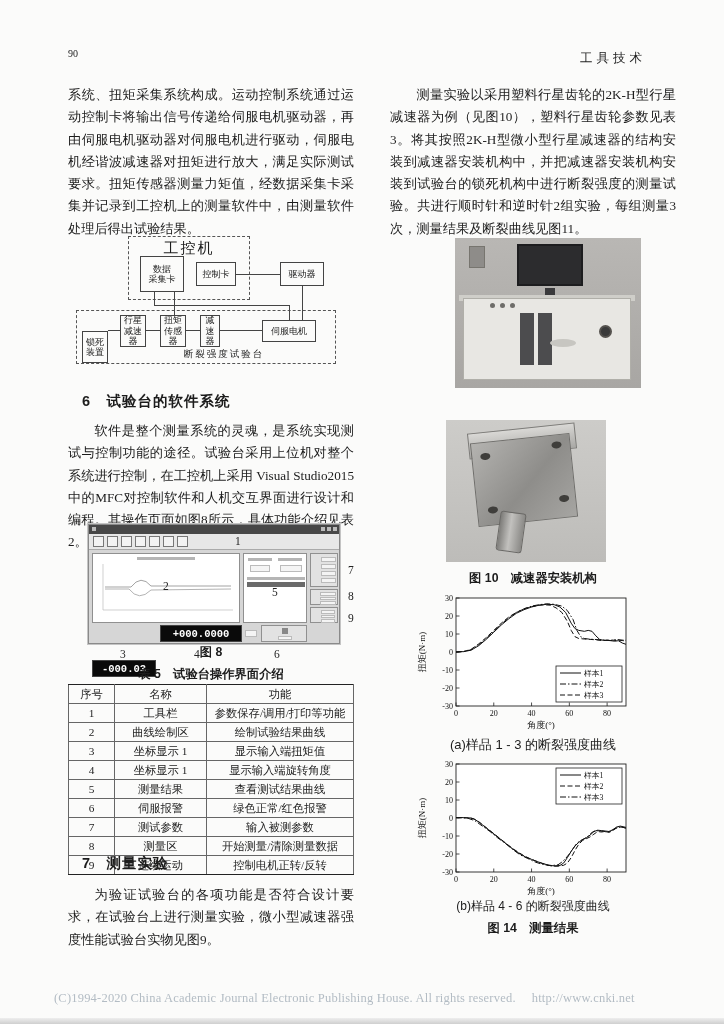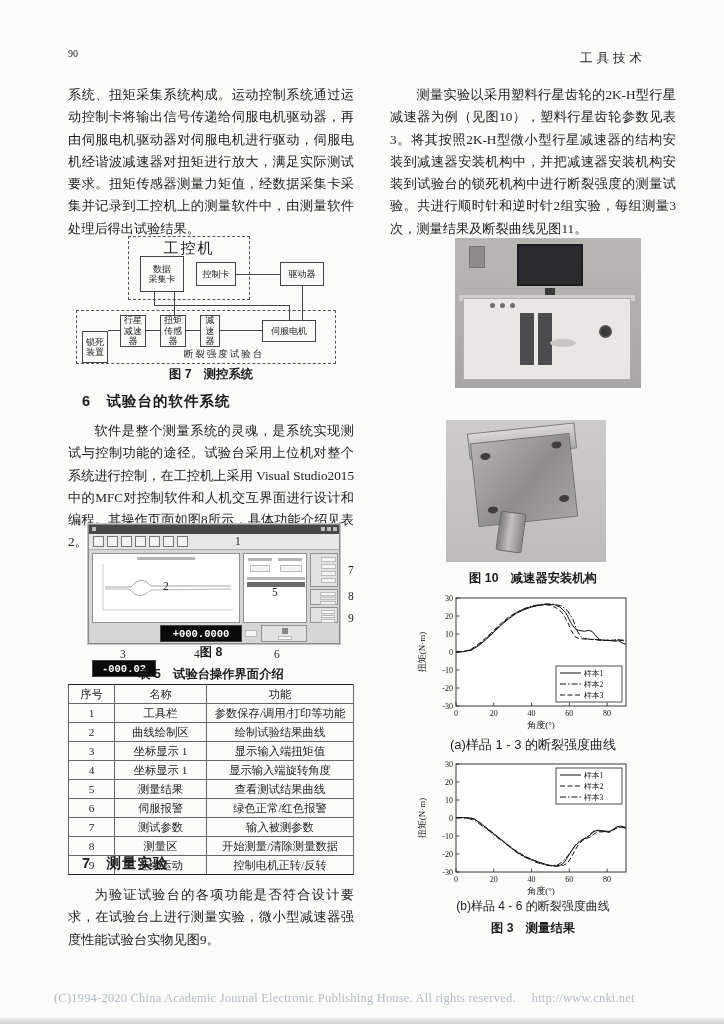--- a/index.html
+++ b/index.html
@@ -99,21 +99,20 @@
     <div class="f7-line" style="left:32px; top:94px; width:12px; height:1px;"></div>
     <div class="f7-line" style="left:70px; top:94px; width:14px; height:1px;"></div>
     <div class="f7-line" style="left:110px; top:94px; width:14px; height:1px;"></div>
     <div class="f7-line" style="left:144px; top:94px; width:42px; height:1px;"></div>
     <div class="f7-line" style="left:98px; top:56px; width:1px; height:23px;"></div>
     <div class="f7-line" style="left:78px; top:56px; width:1px; height:13px;"></div>
     <div class="f7-line" style="left:78px; top:69px; width:136px; height:1px;"></div>
     <div class="f7-line" style="left:213px; top:69px; width:1px; height:15px;"></div>
     <div class="f7-line" style="left:226px; top:50px; width:1px; height:34px;"></div>
   </div>
-  <div class="fig-cap" style="left:68px; top:366px;">图 7　测控系统</div>
 
   <div class="sec-head" style="left:68px; top:392px; padding-left:14px;">6　试验台的软件系统</div>
   <p class="para" style="left:68px; top:420px;">软件是整个测量系统的灵魂，是系统实现测试与控制功能的途径。试验台采用上位机对整个系统进行控制，在工控机上采用 Visual Studio2015 中的MFC对控制软件和人机交互界面进行设计和编程。其操作页面如图8所示，具体功能介绍见表2。</p>
 
   <div class="fig8">
     <div class="f8-win">
       <div class="f8-title">
         <span class="dot" style="left:3px;"></span>
         <span class="dot" style="right:14px;"></span>
         <span class="dot" style="right:8px;"></span>
@@ -350,17 +349,17 @@
         <polyline points="42.0,59.6 53.3,60.0 60.9,62.7 68.4,68.1 76.0,73.5 83.6,79.8 91.1,85.2 98.7,91.5 106.2,96.9 113.8,100.5 121.3,104.1 127.0,105.9 132.7,107.2 138.3,107.5 144.0,106.8 147.8,104.1 151.6,100.5 155.3,96.0 159.1,90.6 162.9,85.2 166.7,82.5 170.4,80.7 174.2,78.0 178.0,74.4 181.8,72.6 185.6,73.0 189.3,73.3 193.1,74.0 196.9,73.0 200.7,70.8 204.4,69.4 208.2,69.0 212.0,70.4" fill="none" stroke="#111" stroke-width="1" stroke-dasharray="6,2,1.5,2"></polyline>
         <rect x="142" y="10" width="66" height="36" fill="white" stroke="#222" stroke-width="0.8"></rect>
         <line x1="146" y1="17" x2="167" y2="17" stroke="#111" stroke-width="1" stroke-dasharray=""></line>
         <text x="170" y="19.8" font-size="7.8" fill="#111" font-family="Liberation Serif, serif">样本1</text>
         <line x1="146" y1="28" x2="167" y2="28" stroke="#111" stroke-width="1" stroke-dasharray="5,2.5"></line>
         <text x="170" y="30.8" font-size="7.8" fill="#111" font-family="Liberation Serif, serif">样本2</text>
         <line x1="146" y1="39" x2="167" y2="39" stroke="#111" stroke-width="1" stroke-dasharray="6,2,1.5,2"></line>
         <text x="170" y="41.8" font-size="7.8" fill="#111" font-family="Liberation Serif, serif">样本3</text>
       </svg></div>
   <div class="fig-cap" style="left:390px; top:898px; font-weight:400; font-size:12px;">(b)样品 4 - 6 的断裂强度曲线</div>
-  <div class="fig-cap" style="left:390px; top:920px;">图 3　测量结果</div>
+  <div class="fig-cap" style="left:390px; top:920px;">图 14　测量结果</div>
 
   <div class="footer">(C)1994-2020 China Academic Journal Electronic Publishing House. All rights reserved.　 http://www.cnki.net</div>
   <div class="bottom-strip"></div>
 </div>
 
 </body></html>

